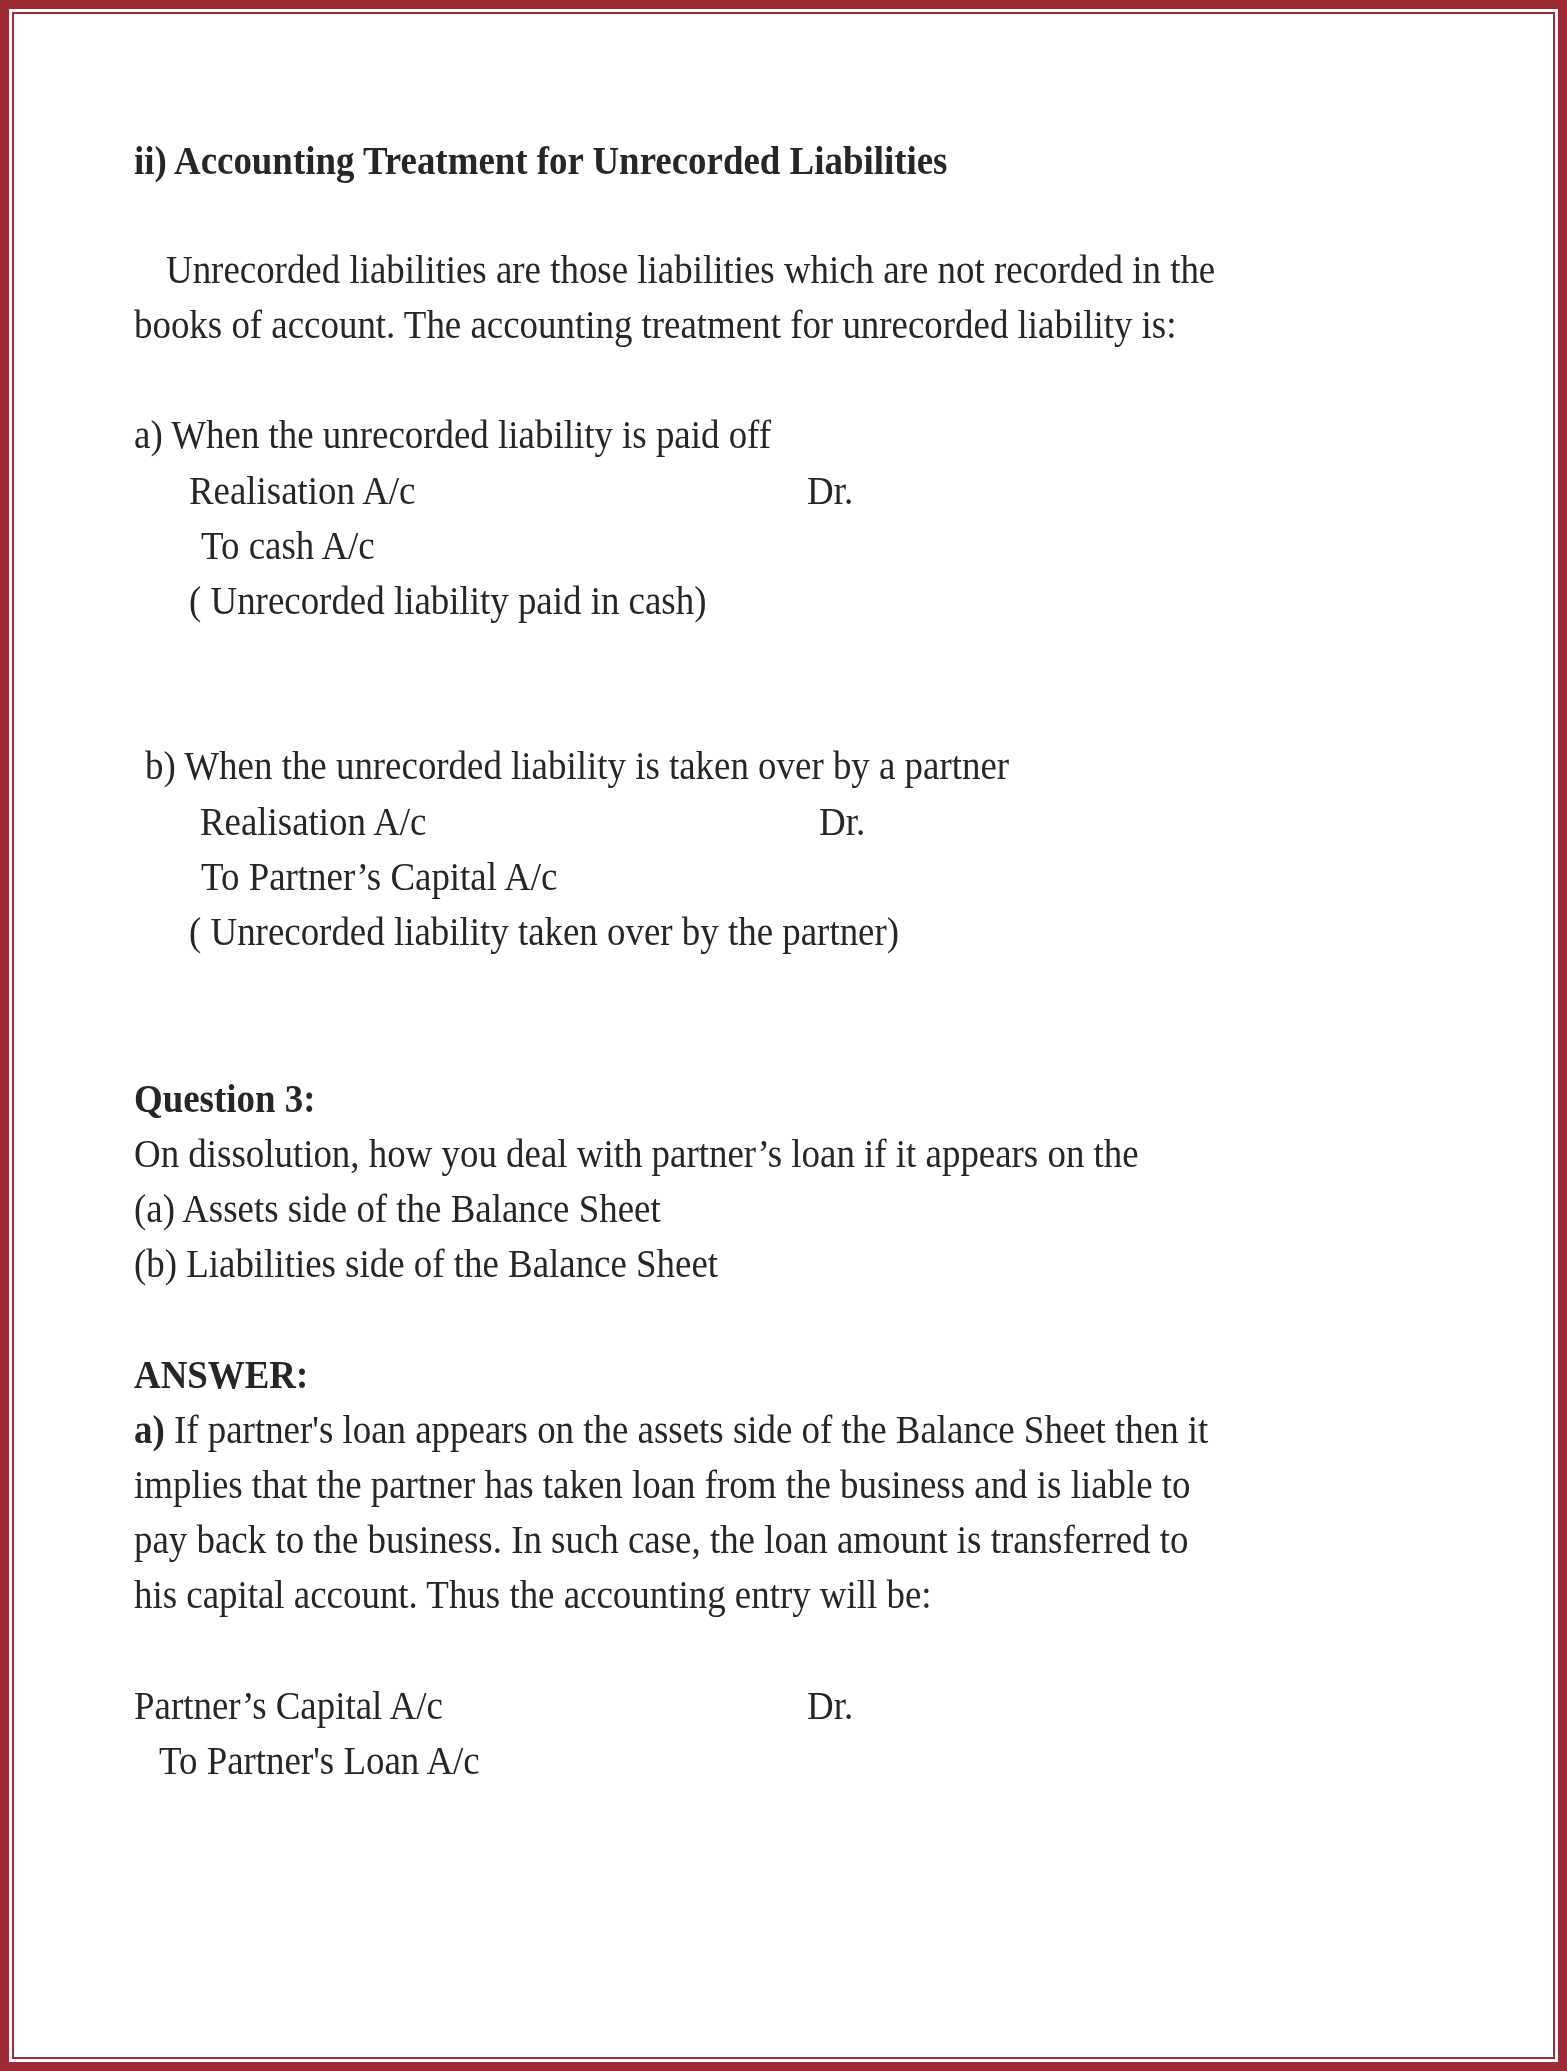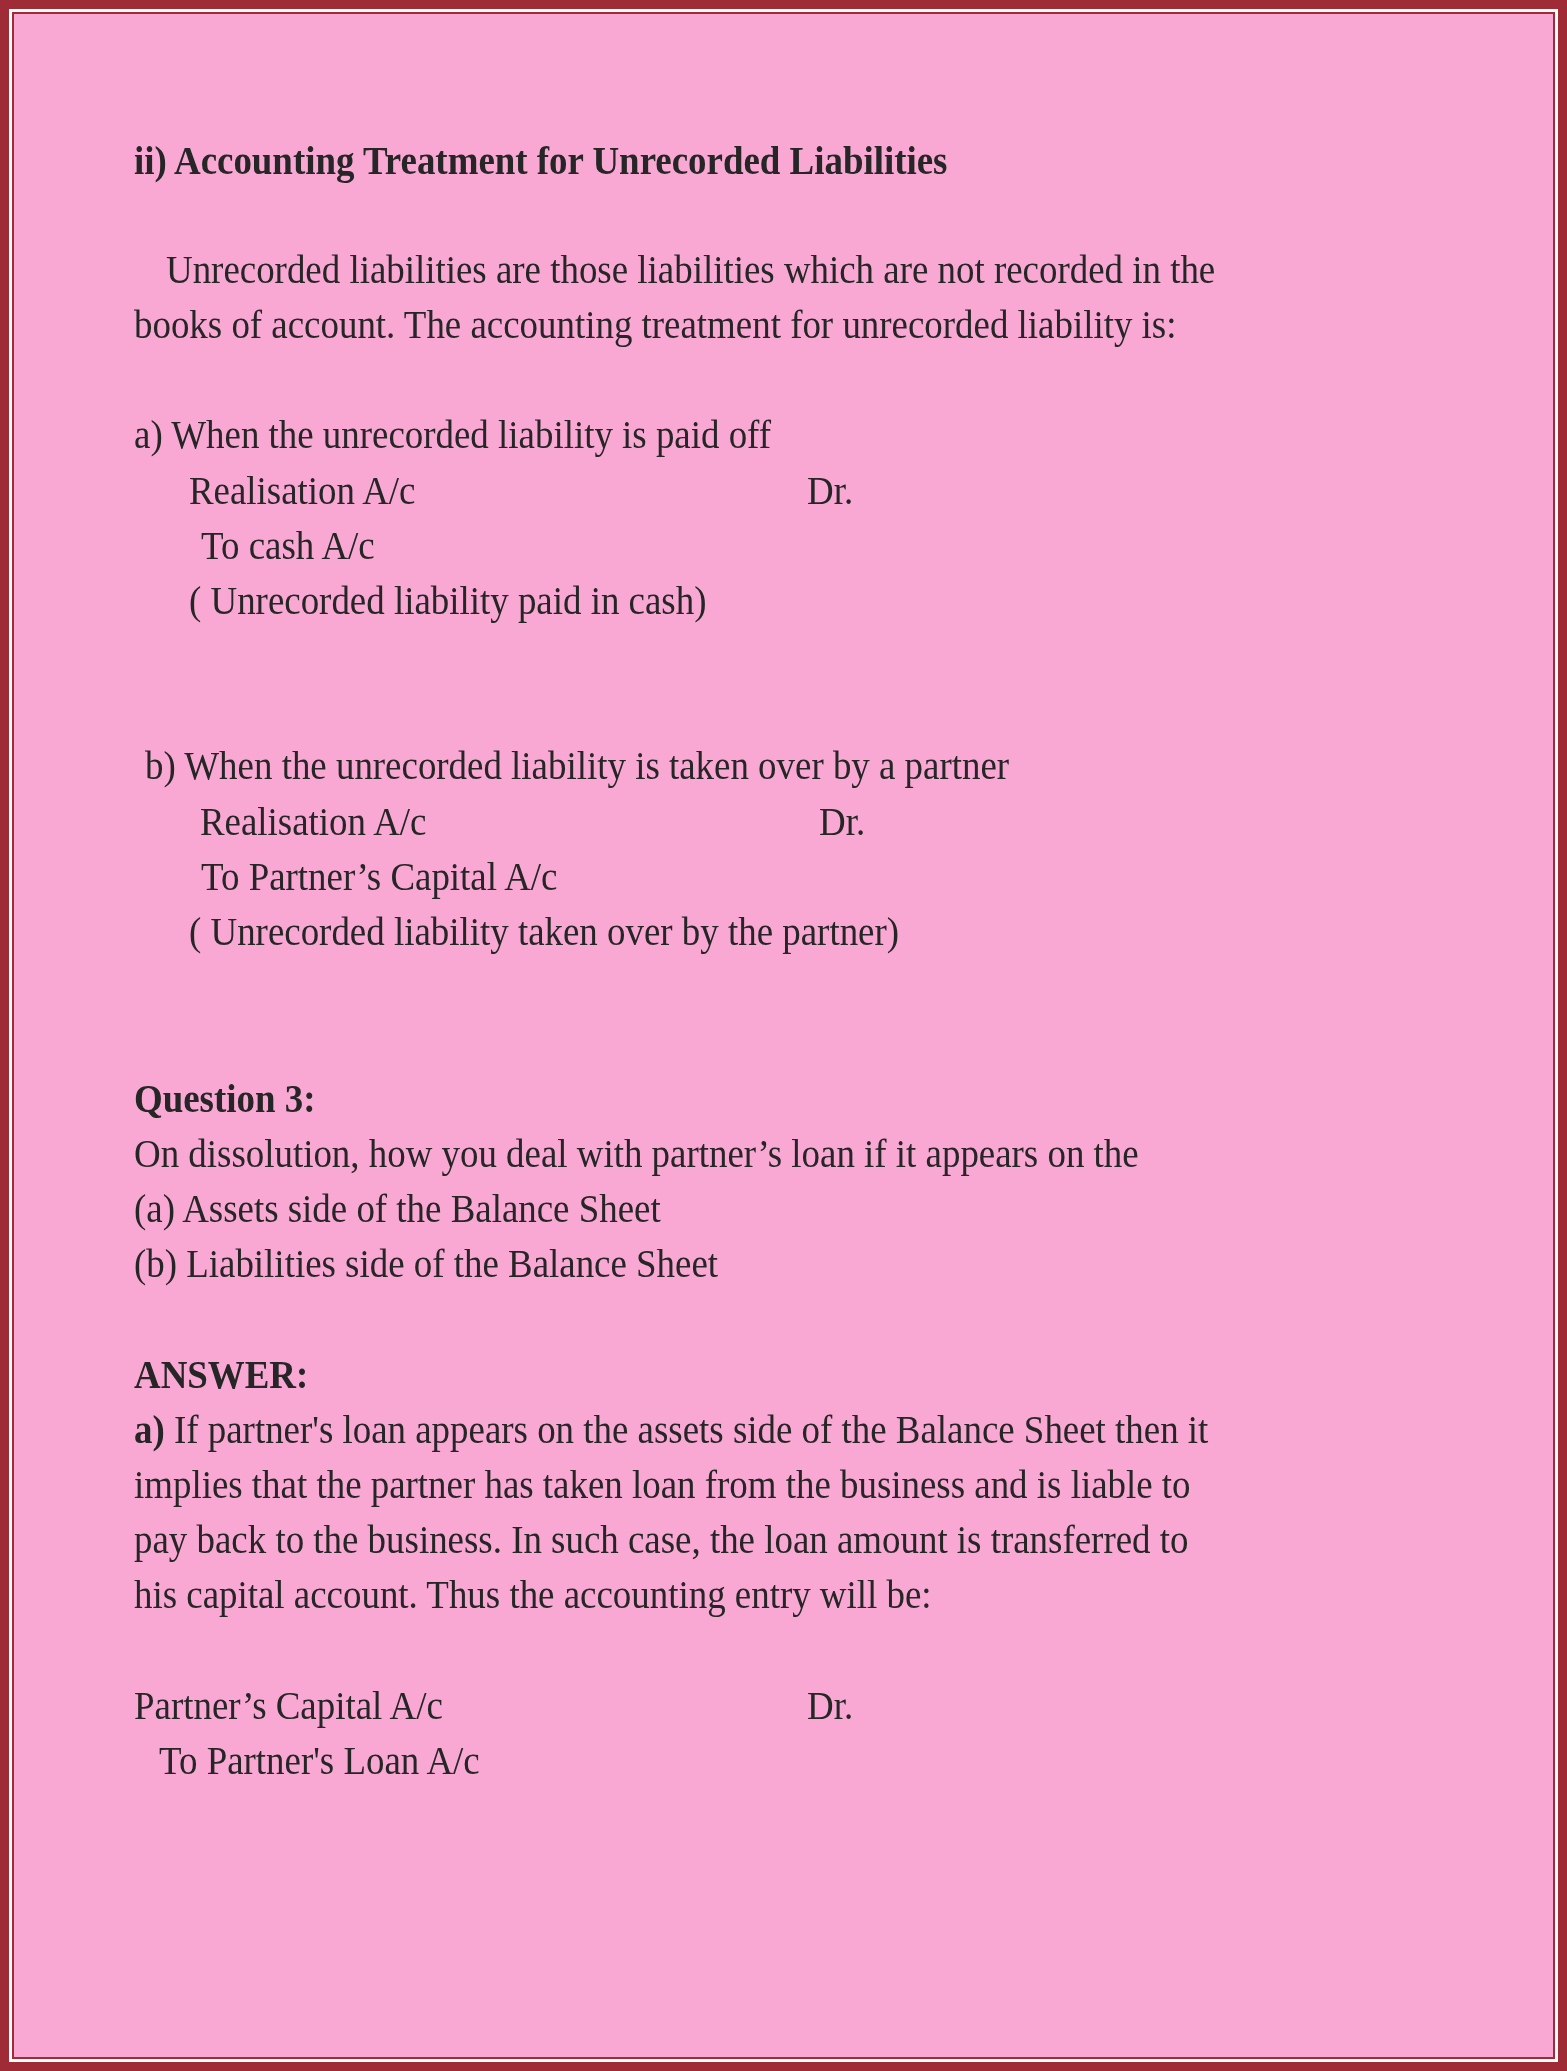--- a/index.html
+++ b/index.html
@@ -1,18 +1,18 @@
 <!DOCTYPE html>
 <html><head>
 <meta charset="utf-8">
 <style>
   html, body { margin: 0; padding: 0; }
   body { width: 1567px; height: 2071px; background: #9e2b36; position: relative; overflow: hidden; }
   .frame-outer { position: absolute; left: 9px; top: 9px; right: 9px; bottom: 9px; background: #fdfdfb; }
-  .frame-inner { position: absolute; left: 12px; top: 12px; right: 12px; bottom: 12px; border: 2px solid #9e2b36; background: #f9a8d4; }
+  .frame-inner { position: absolute; left: 12px; top: 12px; right: 12px; bottom: 12px; border: 2px solid #9e2b36; background: #ffffff; }
   .line {
     position: absolute; left: 0; white-space: nowrap;
     font-family: "Liberation Serif", serif; font-size: 41px; color: #262626;
     transform-origin: 0 0; transform: scaleX(0.9);
     line-height: 1;
   }
   .b { font-weight: bold; }
   .dr { position: absolute; white-space: nowrap; font-family: "Liberation Serif", serif; font-size: 41px; color: #262626; transform-origin: 0 0; transform: scaleX(0.9); line-height: 1; }
 </style>
 </head>

